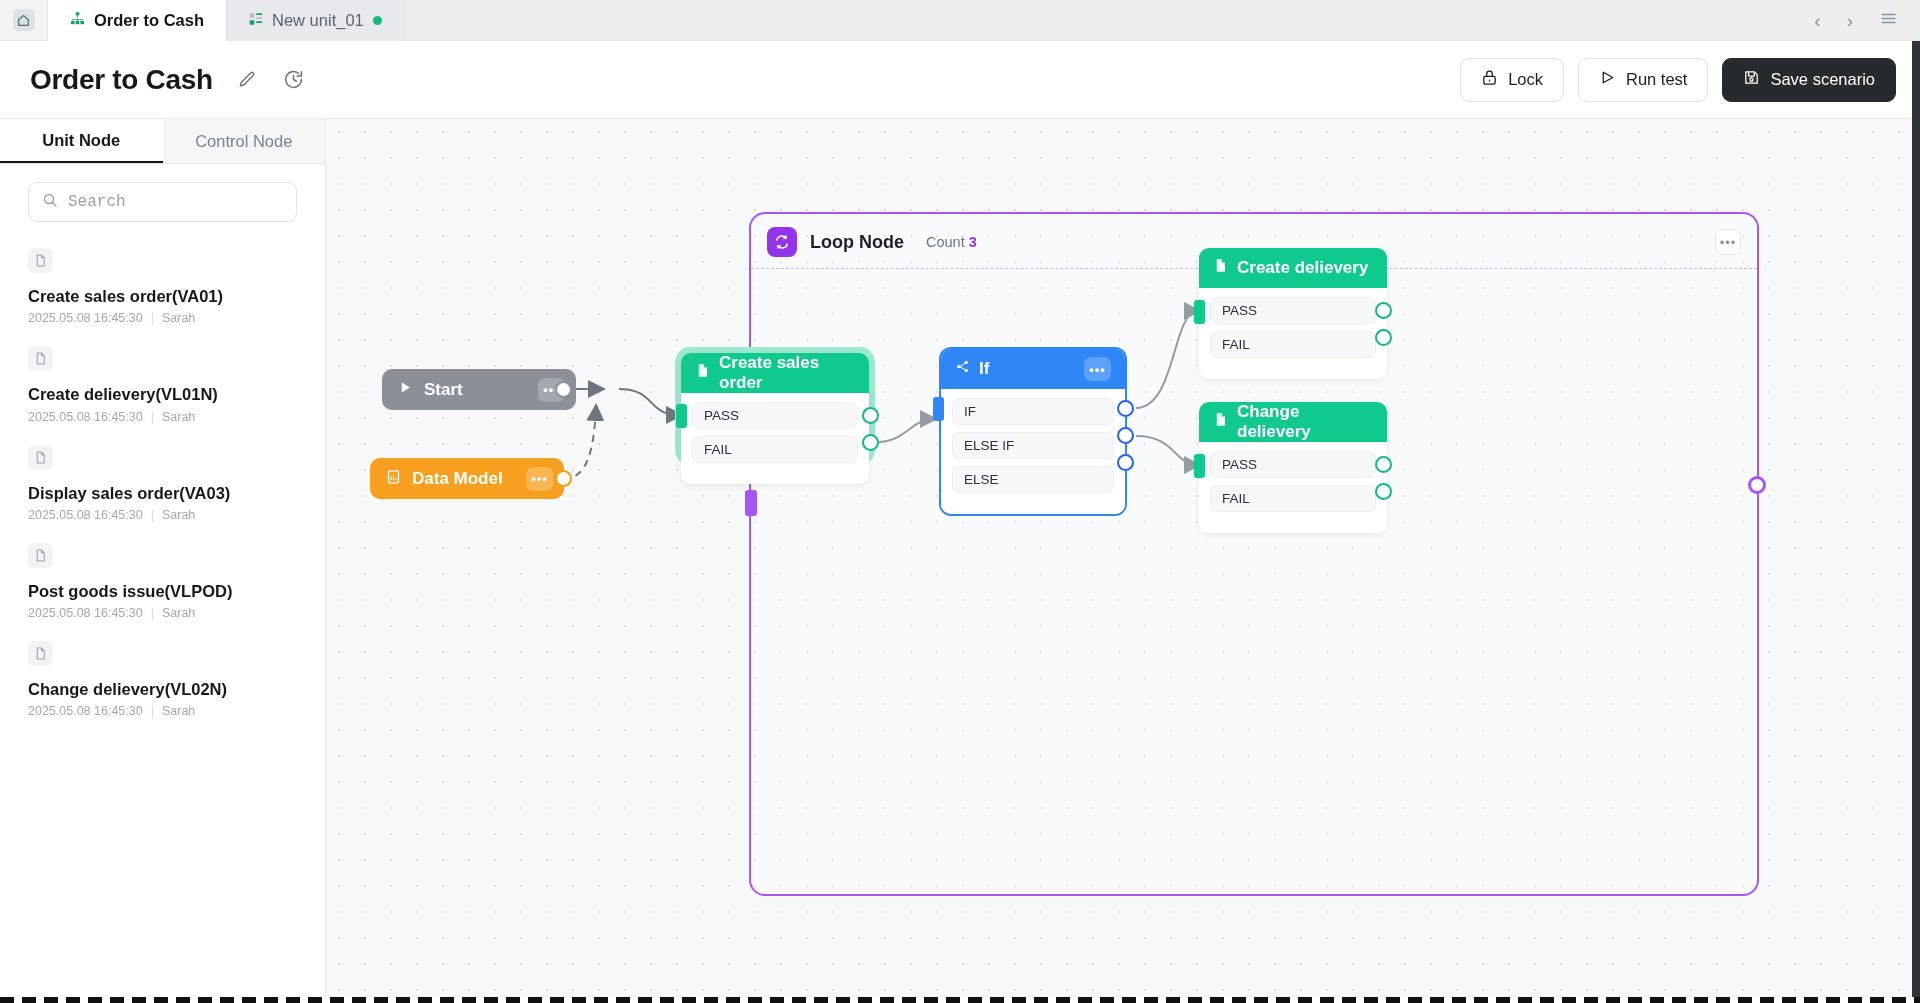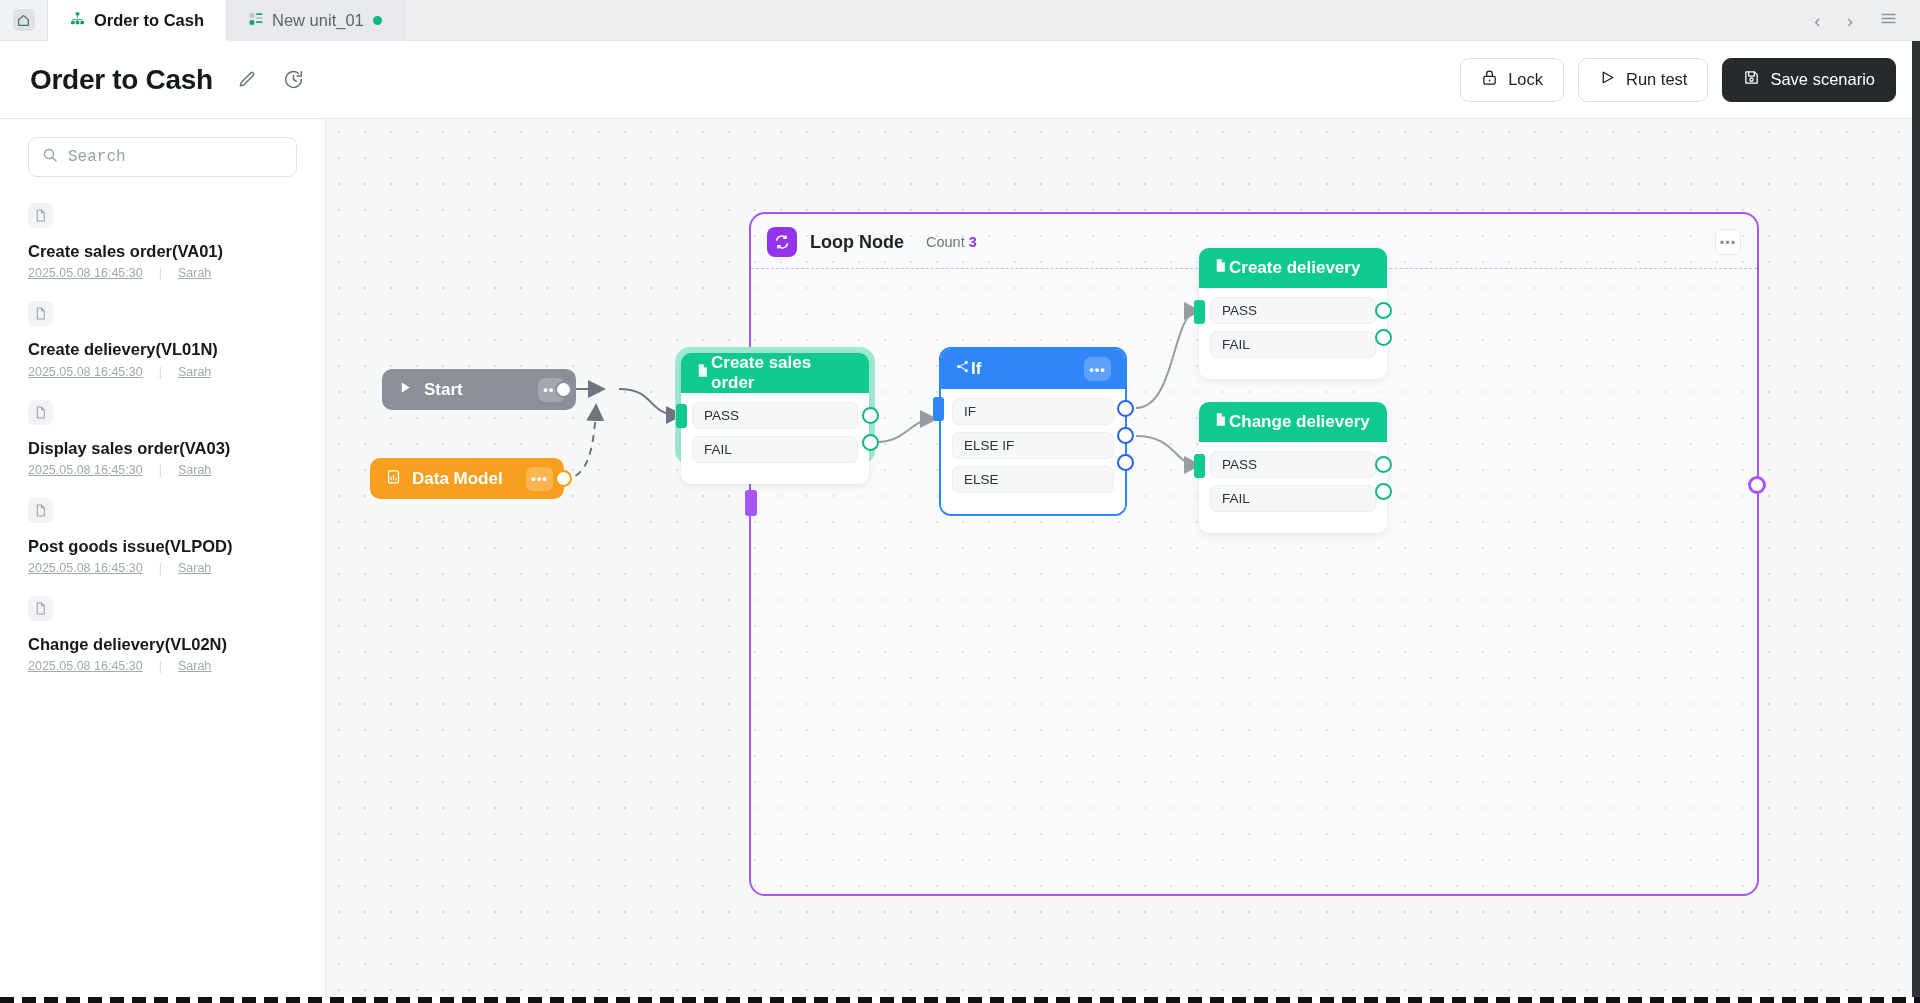--- a/index.html
+++ b/index.html
@@ -106,21 +106,21 @@
   .unit-list { padding: 14px 0 0 0; }
   .unit-item {
     display: flex; align-items: flex-start; gap: 12px;
     padding: 9px 28px 9px 28px; cursor: pointer; flex-direction: column;
   }
   .unit-ic {
     width: 25px; height: 25px; border-radius: 6px; background: #f2f3f5;
     display: flex; align-items: center; justify-content: center; flex: none; margin-top: 3px;
   }
   .unit-name { font-size: 16.5px; font-weight: bold; color: #15181d; line-height: 1.35; }
-  .unit-meta { font-size: 12.5px; color: #a2a8b1; margin-top: 4px; display: flex; align-items: flex-end; gap: 16px; text-decoration: underline; }
+  .unit-meta { font-size: 12.5px; color: #a2a8b1; margin-top: 4px; display: flex; align-items: flex-end; gap: 8px; }
   .unit-meta .sep { color: #d6d9dd; }
 
   
   .canvas {
     position: absolute; top: 119px; left: 326px; width: 1594px; height: 884px;
     background-color: #f7f8fa;
     background-image: radial-gradient(#d7dade 1.1px, transparent 1.2px);
     background-size: 26px 26px;
     overflow: hidden;
   }
@@ -153,21 +153,21 @@
     border-radius: 50%; border: 3px solid #a855f7; background: #fff;
   }
   .loop-port-in {
     position: absolute; left: -6px; top: 276px; width: 12px; height: 26px;
     border-radius: 3px; background: #a855f7;
   }
 
   
   .node { position: absolute; border-radius: 11px; }
   .node-hdr {
-    display: flex; align-items: center; gap: 1px;
+    display: flex; align-items: center; gap: 9px;
     height: 40px; padding: 0 14px; border-radius: 10px 10px 0 0;
     color: #fff; font-size: 17px; font-weight: bold;
   }
   .node-body { background: #fff; border-radius: 0 0 10px 10px; padding: 9px 11px 11px 11px; }
   .port-row {
     height: 27px; border-radius: 7px; background: #f6f7f9; border: 1px solid #eceef1;
     display: flex; align-items: center; padding: 0 11px;
     font-size: 13.5px; color: #2b3039; margin-bottom: 7px;
   }
   .port-row:last-child { margin-bottom: 10px; }
@@ -297,20 +297,28 @@
             <path d="M8 4v6h8V4"></path>
             <circle cx="12" cy="15" r="2.3"></circle>
         </svg>
       </span>
       <span>Save scenario</span>
     </button>
   </div>
 </div>
 
 <div class="sidebar">
+  <div class="side-tabs">
+    <div class="side-tab active">
+      <span>Unit Node</span>
+    </div>
+    <div class="side-tab">
+      <span>Control Node</span>
+    </div>
+  </div>
 
   <div class="search-wrap">
     <div class="search-box">
       <span>
         <svg width="16" height="16" viewBox="0 0 24 24" fill="none" stroke="#9aa1ab" stroke-width="2.1" stroke-linecap="round">
           <circle cx="10.5" cy="10.5" r="6.8"></circle>
             <path d="M15.6 15.6 21 21"></path>
         </svg>
       </span>
       <input type="text" placeholder="Search" style="">

